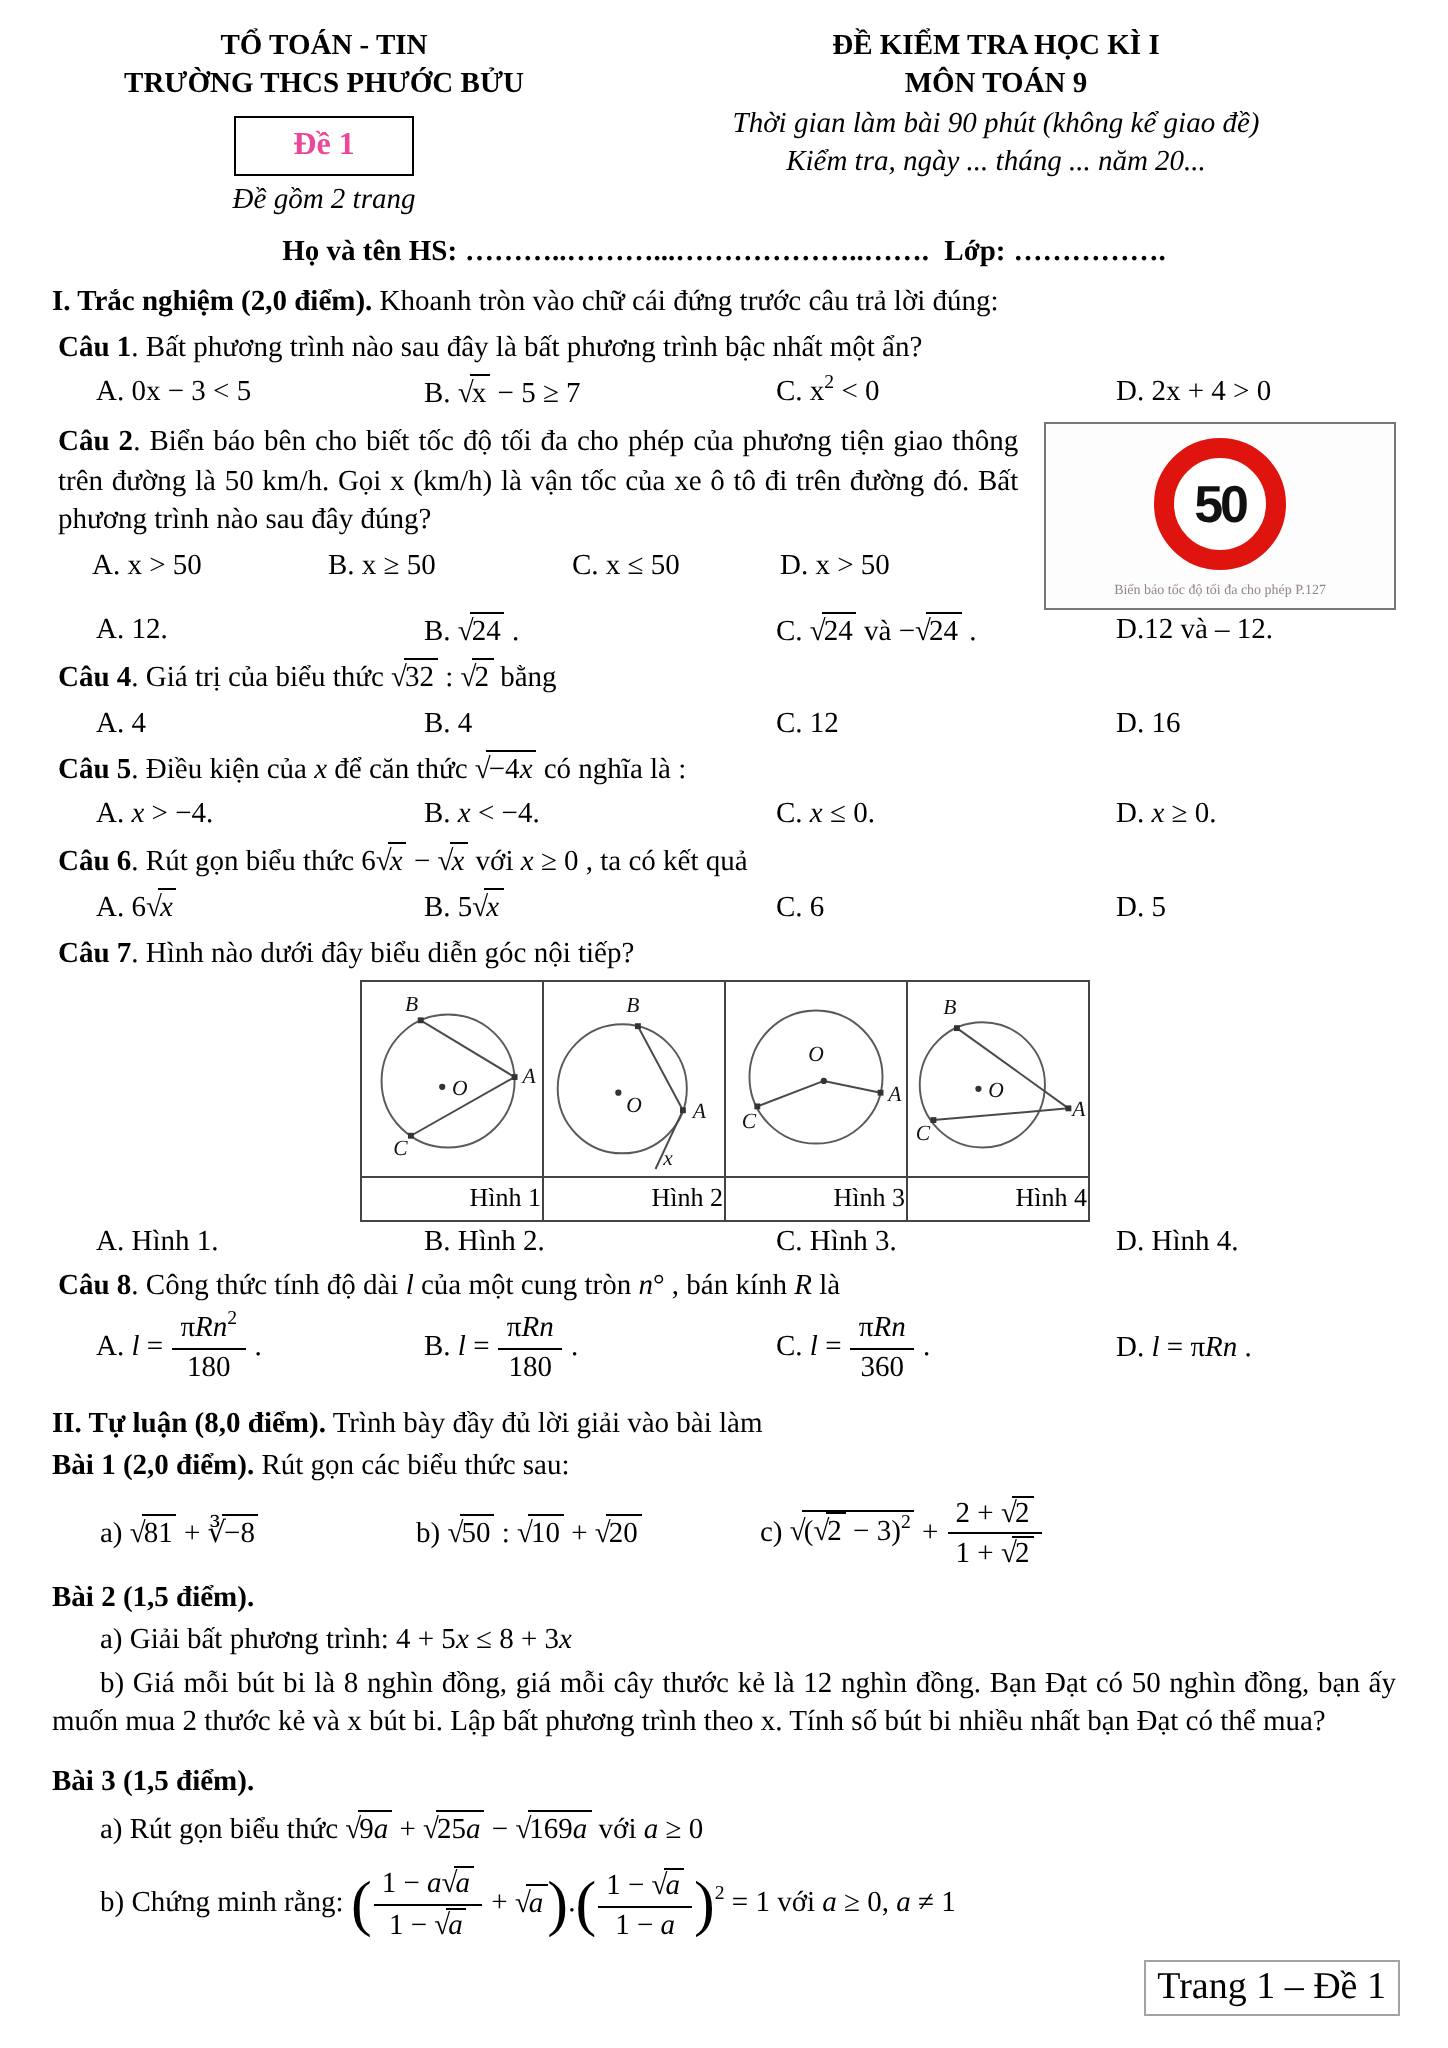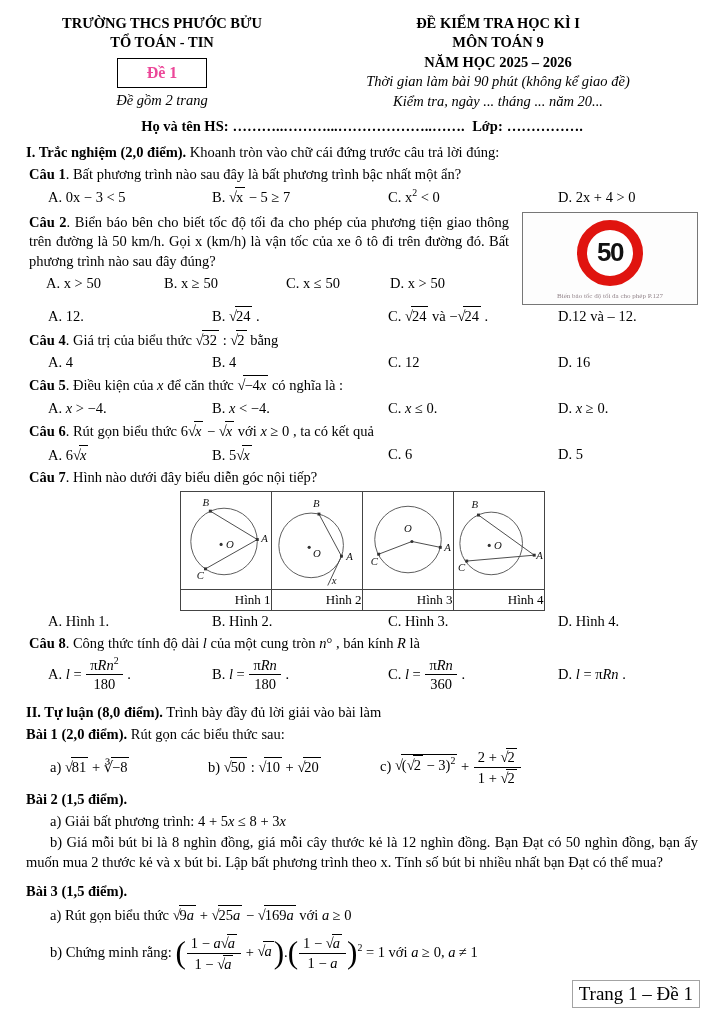--- a/index.html
+++ b/index.html
@@ -69,31 +69,30 @@
   .footer{position:absolute;right:24px;bottom:16px;border:1px solid #a3a3a3;
     padding:0 6px 1px 6px;font-size:19px;}
 </style>
 </head>
 <body>
 
 <div class="page">
 
   <div class="hdr">
     <div class="hdr-l">
+      <div class="line b">TỔ TOÁN - TIN</div>
       <div class="line b">TRƯỜNG THCS PHƯỚC BỬU</div>
-      <div class="line b">TỔ TOÁN - TIN</div>
       <div class="code-box">
         <span>Đề 1</span>
       </div>
       <div class="line i">Đề gồm 2 trang</div>
     </div>
     <div class="hdr-r">
       <div class="line b">ĐỀ KIỂM TRA HỌC KÌ I</div>
       <div class="line b">MÔN TOÁN 9</div>
-      <div class="line b">NĂM HỌC 2025 – 2026</div>
       <div class="line i">Thời gian làm bài 90 phút (không kể giao đề)</div>
       <div class="line i">Kiểm tra, ngày ... tháng ... năm 20...</div>
     </div>
   </div>
 
   <div class="student">
     <span>Họ và tên HS:</span><span>………..………...………………..…….</span>
     <span>Lớp:</span><span>…………….</span>
   </div>
 

